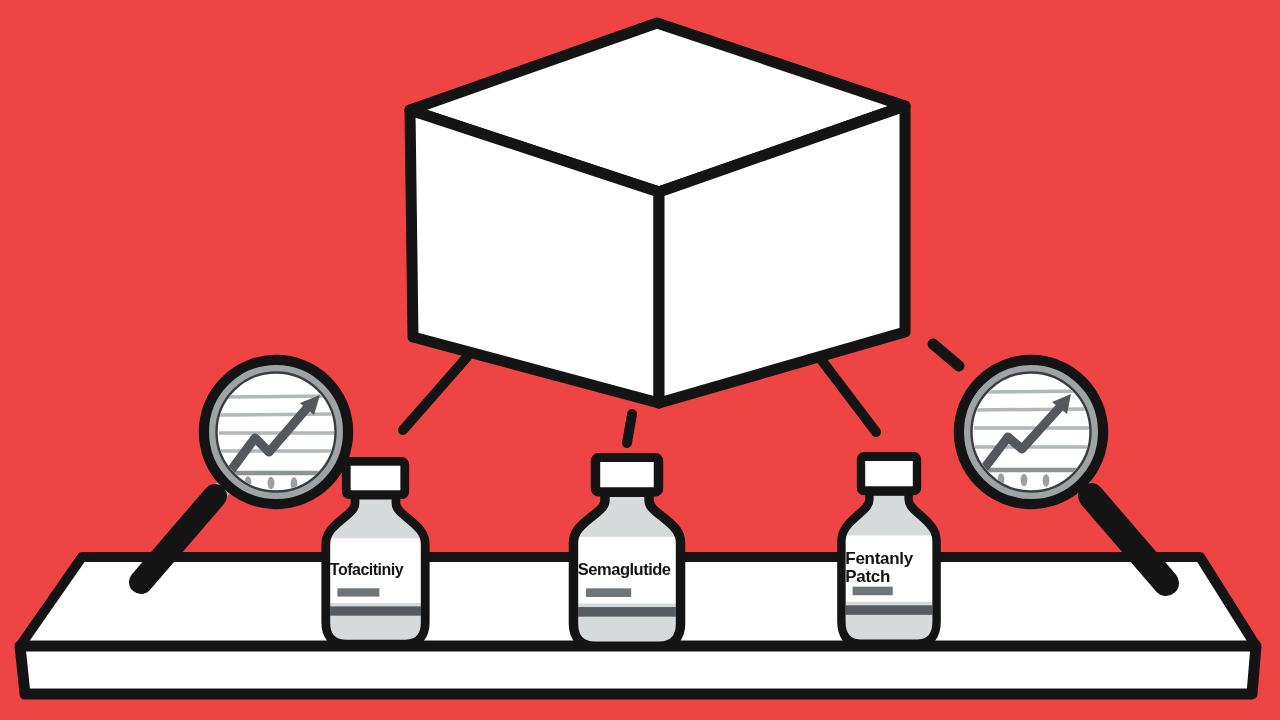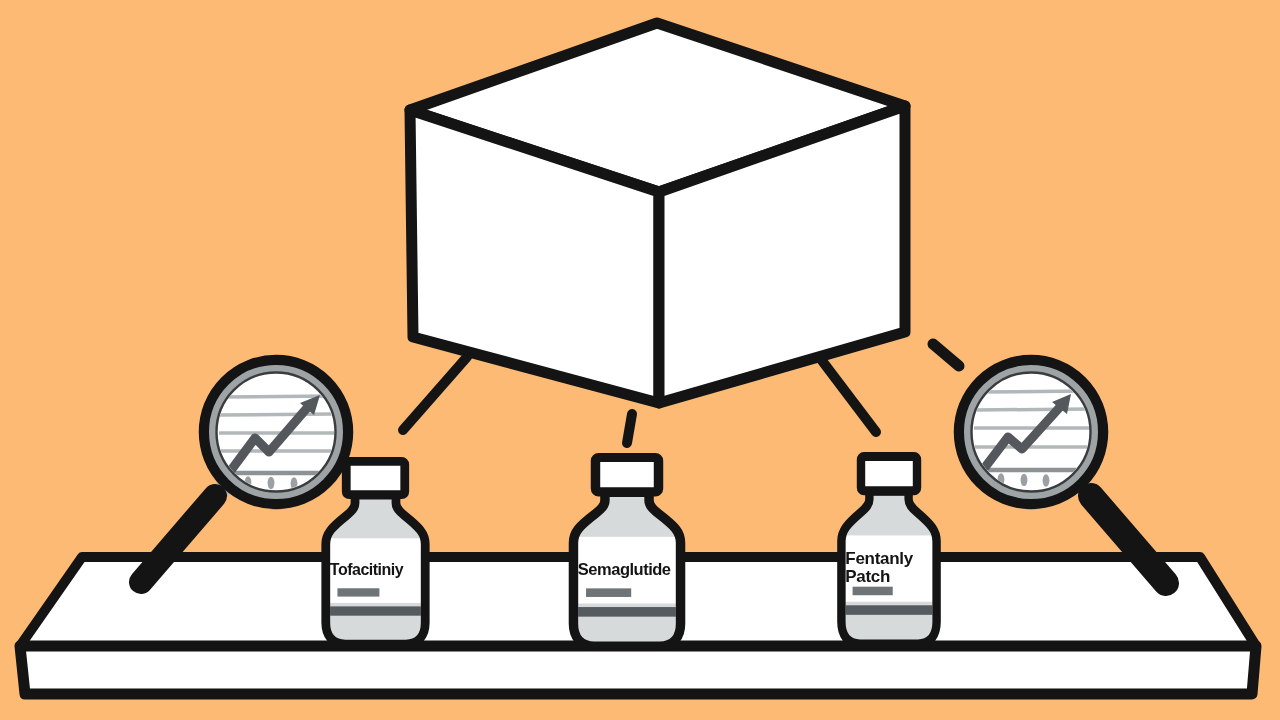--- a/index.html
+++ b/index.html
@@ -1,20 +1,20 @@
 <!DOCTYPE html>
 <html><head>
 <meta charset="utf-8">
 <style>
   html, body { margin: 0; padding: 0; background: #ffffff; }
   #canvas {
     position: relative;
     width: 1280px;
     height: 720px;
-    background: #fdba74;
+    background: #ef4444;
     overflow: hidden;
     font-family: "Liberation Sans", "DejaVu Sans", sans-serif;
   }
   #scene { position: absolute; left: 0; top: 0; }
   .vial { position: absolute; }
   .vial svg { position: absolute; left: 0; top: 0; width: 100%; height: 100%; }
   .vial-label {
     position: absolute;
     left: 11%;
     width: 80%;

